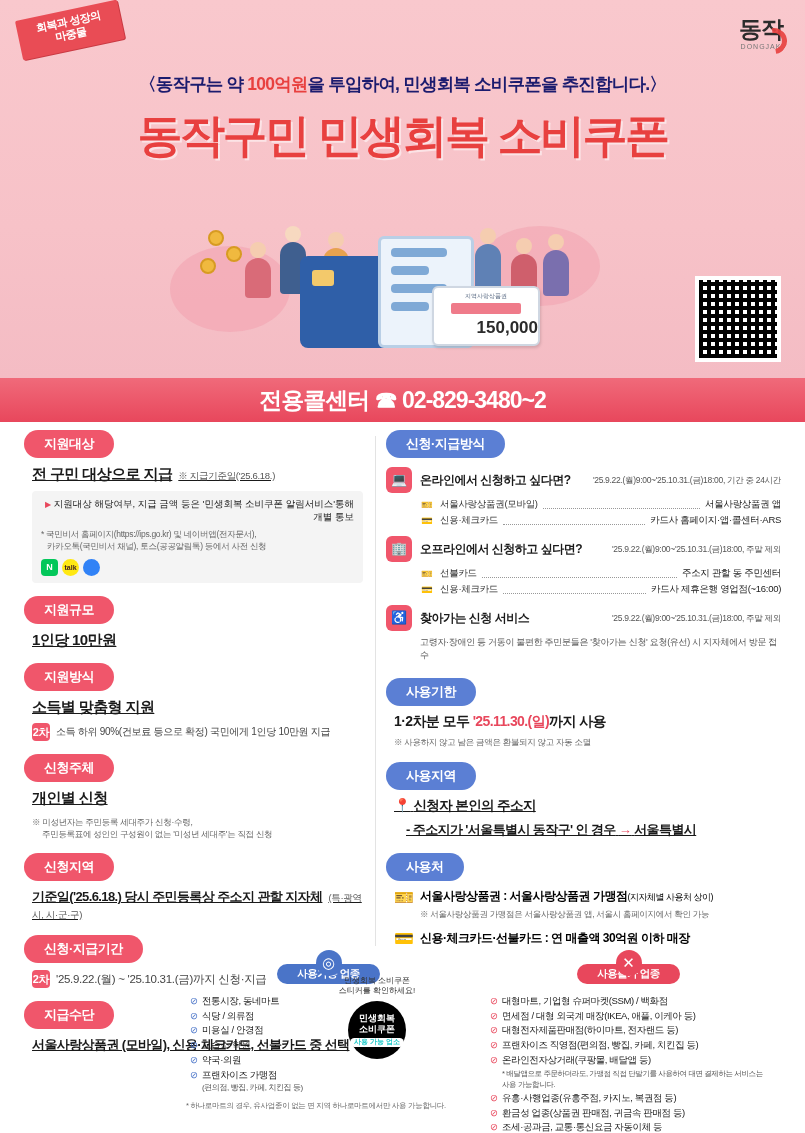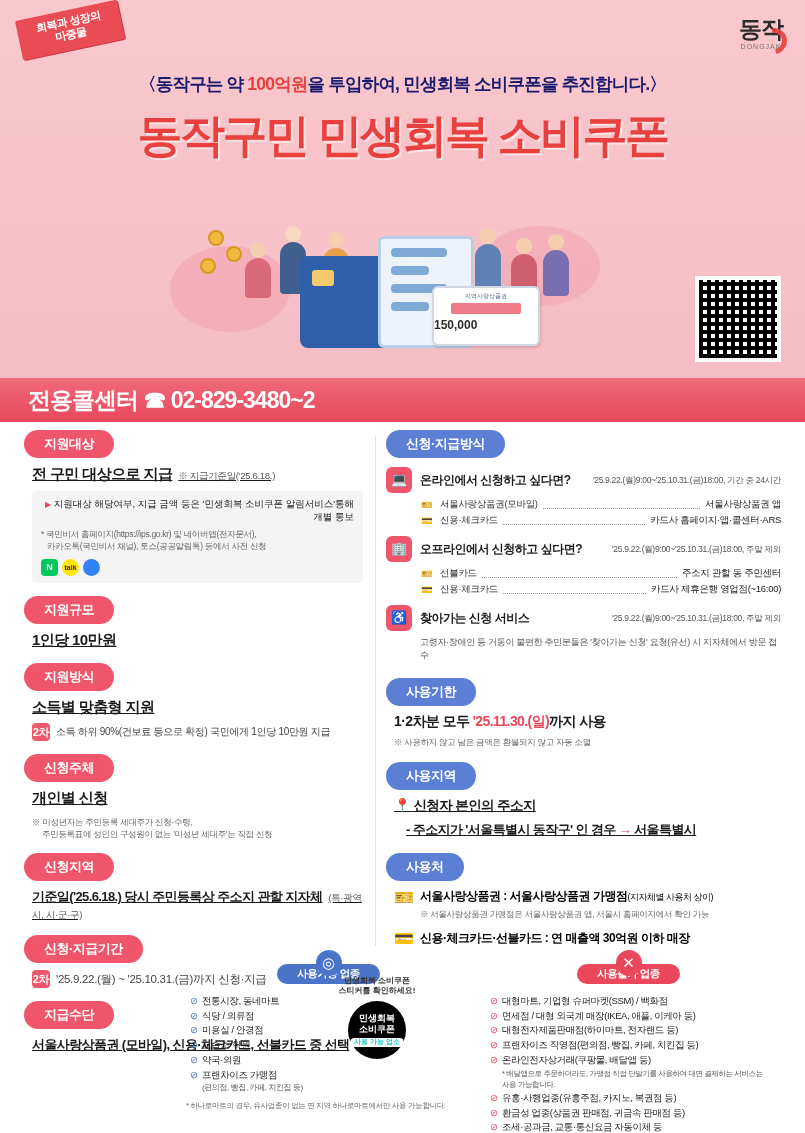--- a/index.html
+++ b/index.html
@@ -54,40 +54,40 @@
   .ill-screen { position: absolute; left: 198px; top: 28px; width: 96px; height: 112px;
                 background: #ecf3fb; border: 3px solid #b9cfe6; border-radius: 6px; }
   .ill-screen .bar { height: 9px; background: #7fa9d6; border-radius: 4px; margin: 9px 10px; }
   .ill-screen .bar.s { width: 38px; }
   .ill-screen .bar.m { width: 56px; }
   .ill-voucher { position: absolute; left: 252px; top: 78px; width: 108px; height: 60px;
                  background: #fff; border: 2px solid #cfd7e2; border-radius: 6px;
                  box-shadow: 1px 2px 3px #0002; }
   .ill-voucher .vtop { font-size: 6px; color: #5a6b84; text-align: center; margin-top: 4px;}
   .ill-voucher .vbox { margin: 2px auto 0; width: 70px; height: 11px; background: #ef7b8a; border-radius: 2px;}
-  .ill-voucher .vamt { text-align: left; font-size: 12px; font-weight: bold; color: #2b2b2b; margin-top:4px; }
+  .ill-voucher .vamt { text-align: right; font-size: 17px; font-weight: bold; color: #2b2b2b; margin-top:4px; }
   .blob { position: absolute; border-radius: 50%; }
   .coin { position: absolute; width: 16px; height: 16px; border-radius: 50%;
           background: #f0b93f; border: 2px solid #d79b22; }
   .person { position: absolute; width: 26px; border-radius: 13px 13px 4px 4px; }
   .head { position:absolute; width: 16px; height:16px; border-radius: 50%; background: #f5cdb0;}
 
   .qr { position: absolute; right: 24px; top: 276px; width: 86px; height: 86px; background: #fff;
         padding: 4px; }
   .qr-inner { width: 100%; height: 100%;
         background-image:
           repeating-linear-gradient(90deg,#000 0 4px,#fff 4px 8px),
           repeating-linear-gradient(0deg,#000 0 4px,#fff 4px 8px);
         background-blend-mode: multiply; }
 
   
   .callbar { position: absolute; left: 0; top: 378px; width: 805px; height: 44px;
              background: linear-gradient(180deg,#f06a7a,#e8475c); }
-  .callbar .txt { color: #fff; font-size: 23px; font-weight: bold; 
-                  line-height: 44px; letter-spacing: -1px; padding-left: 28px; }
+  .callbar .txt { color: #fff; font-size: 23px; font-weight: bold; text-align: center;
+                  line-height: 44px; letter-spacing: -1px; }
 
   
   .body { position: absolute; left: 0; top: 422px; width: 805px; height: 711px; background: #fff; }
   .col-left { position: absolute; left: 24px; top: 8px; width: 345px; }
   .col-right { position: absolute; left: 386px; top: 8px; width: 395px; }
   .divider { position: absolute; left: 375px; top: 14px; width: 1px; height: 510px; background: #e3e3e3; }
 
   .pill { display: inline-block; background: #f0566b; color: #fff; font-weight: bold;
           font-size: 13px; padding: 5px 20px; border-radius: 14px; letter-spacing: -0.5px; }
   .pill.blue { background: #5b7fd4; }
@@ -145,21 +145,21 @@
   .circ.ok { background: #4a74c8; }
   .circ.no { background: #e8475c; }
   .blist { margin-top: 10px; padding-left: 4px; }
   .bli { font-size: 9.5px; color: #222; line-height: 1.55; letter-spacing: -0.4px; display: flex; }
   .bli .mk { flex: 0 0 12px; }
   .bli.ok .mk { color: #4a74c8; }
   .bli.no .mk { color: #e8475c; }
   .bfoot { font-size: 7.5px; color: #666; margin-top: 6px; line-height: 1.4; letter-spacing: -0.3px; }
 
   .stamp { position: absolute; left: 145px; top: 26px; width: 92px; text-align:center; }
-  .stamp .cap { font-size: 8px; color: #333; font-weight: bold; line-height: 1.3; }
+  .stamp .cap { font-size: 8px; color: #333; font-weight: normal; line-height: 1.3; }
   .stamp .circle { margin: 4px auto 0; width: 58px; height: 58px; border-radius: 50%;
                    background: #000000; color: #fff; font-size: 9px; font-weight: bold;
                    line-height: 1.25; padding-top: 12px; }
   .stamp .circle .s2 { font-size: 7px; background:#fff; color:#1ec8c8; border-radius:6px;
                        display:inline-block; padding: 0 4px; margin-top: 3px;}
 </style>
 </head>
 <body>
 
 <div class="poster">

